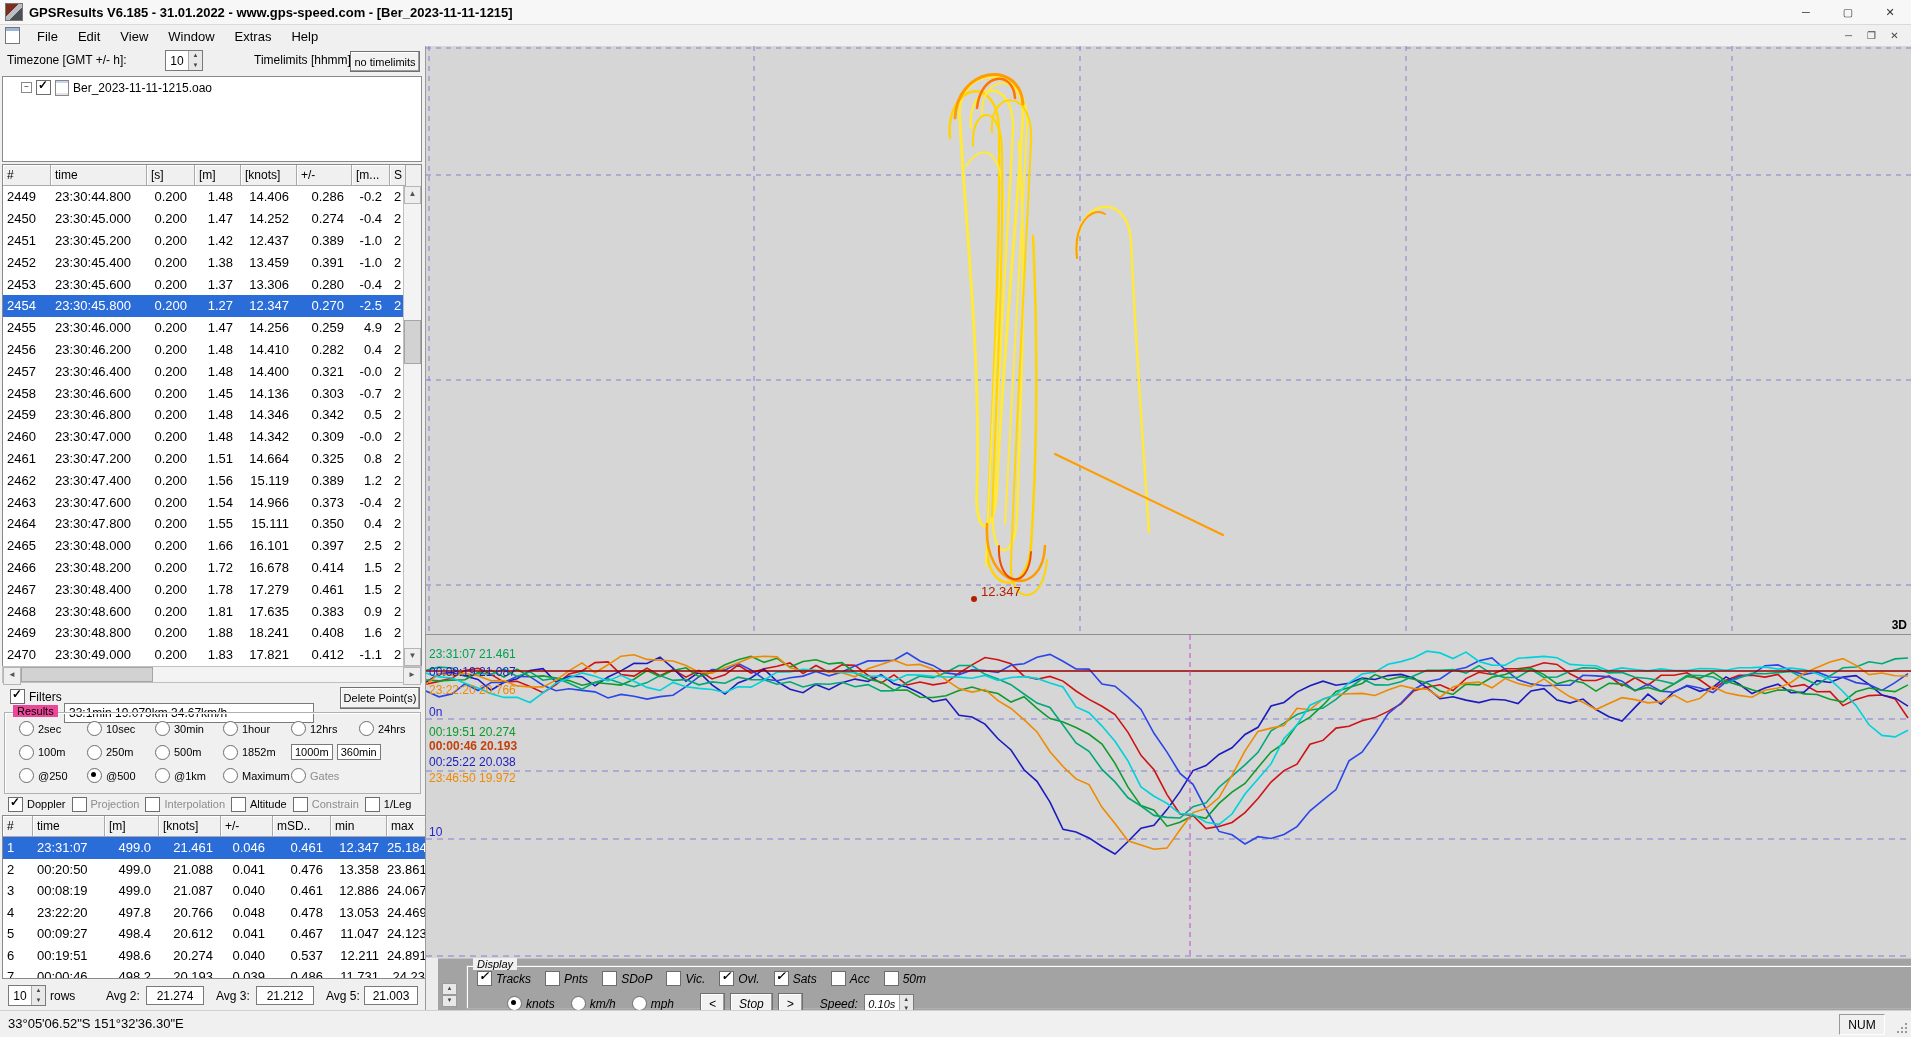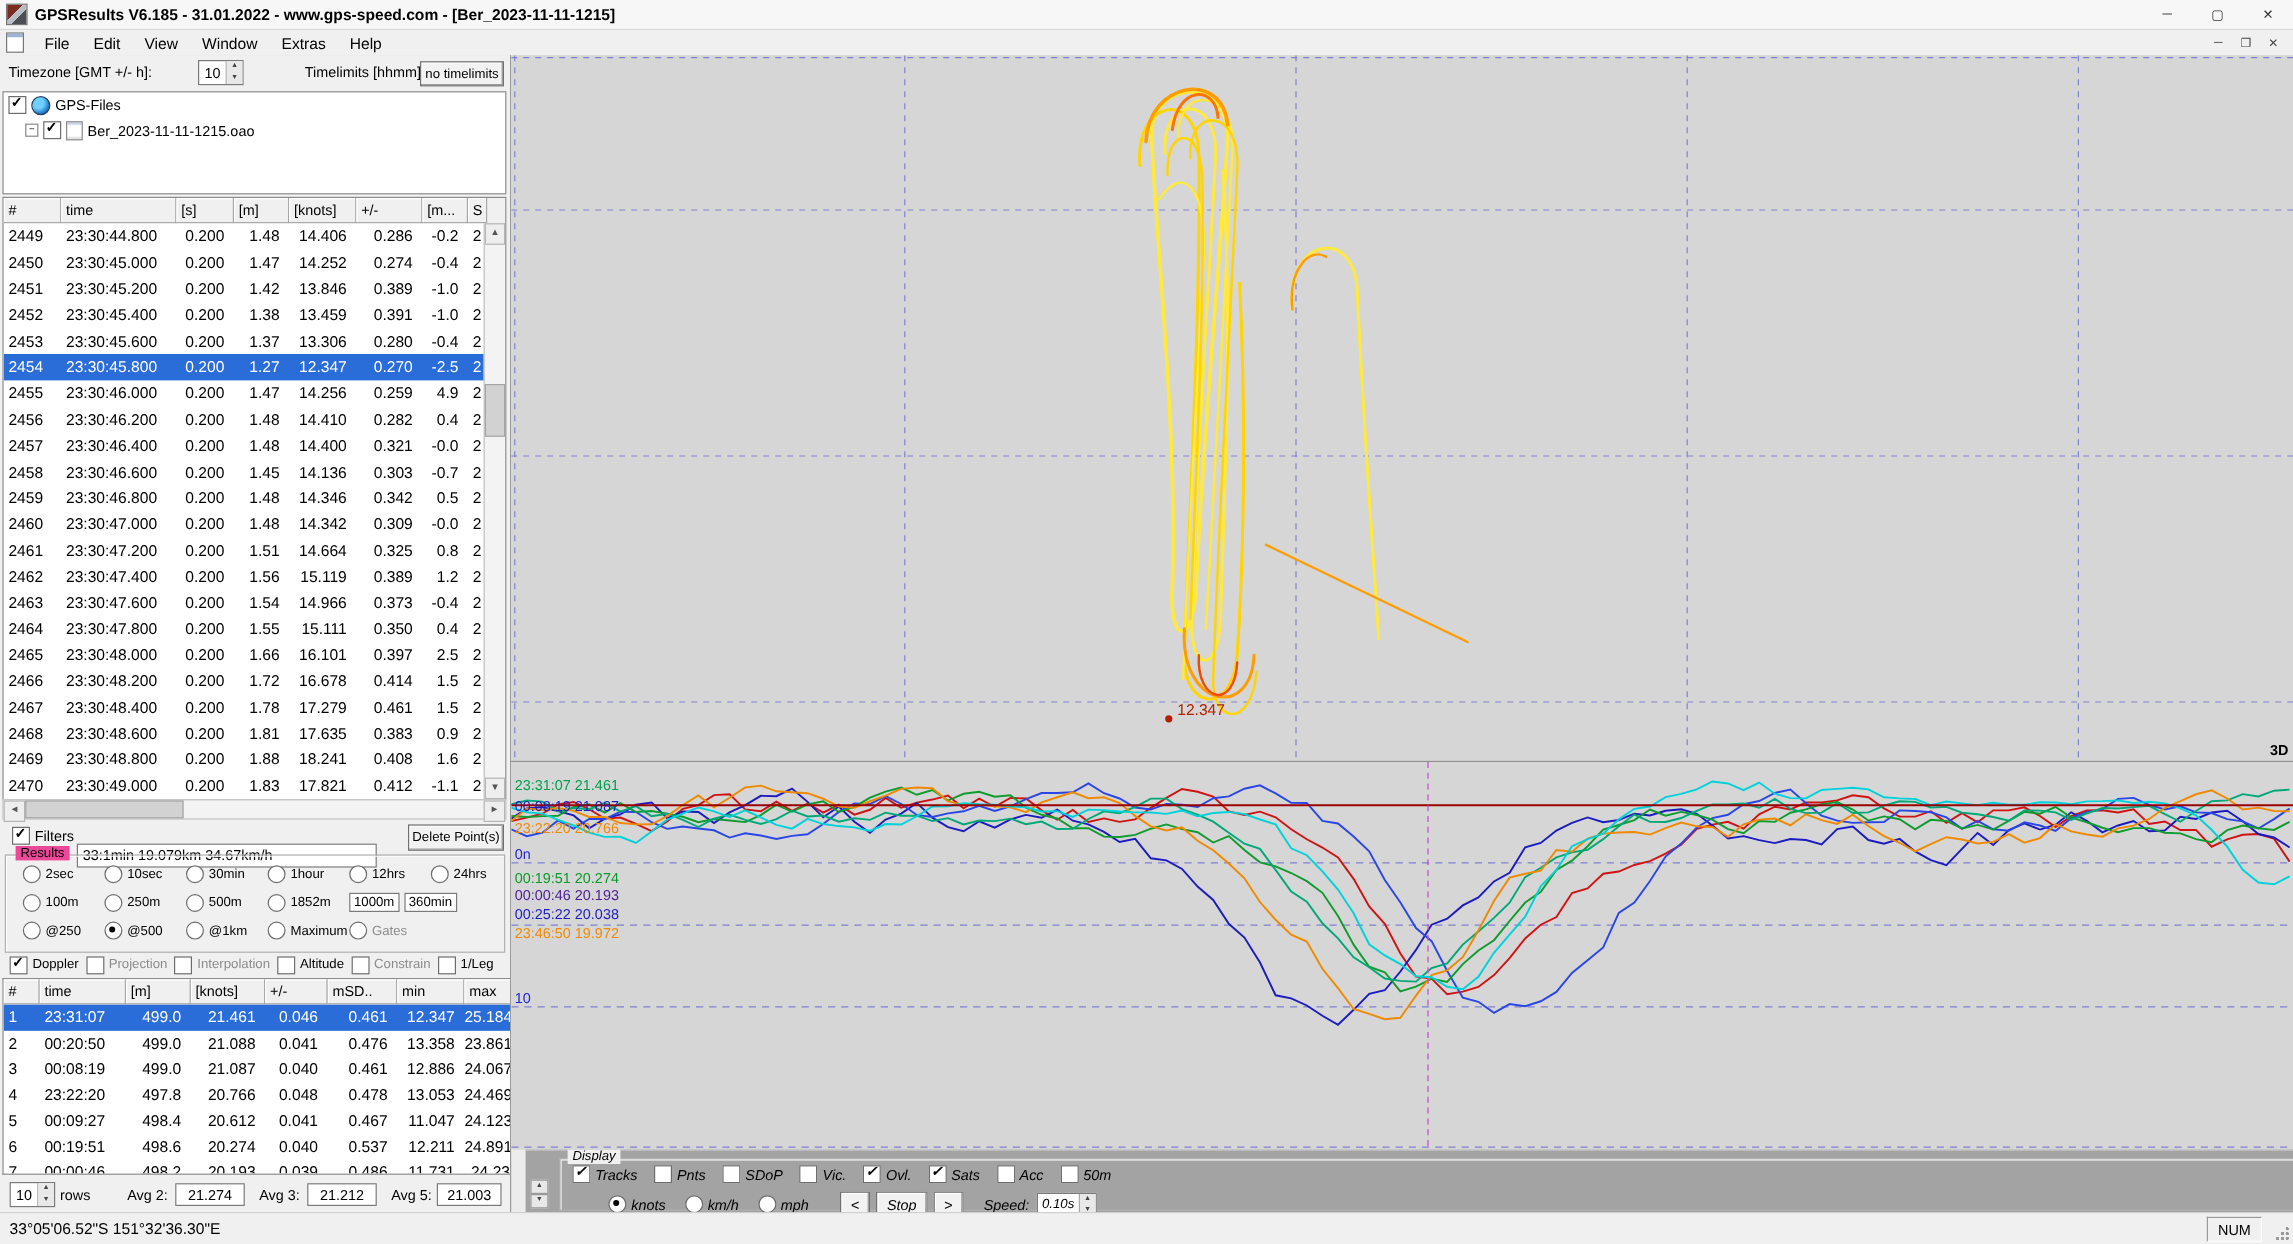--- a/index.html
+++ b/index.html
@@ -193,25 +193,20 @@
         <span class="arrows">
             <span>▲</span>
             <span>▼</span>
           </span>
       </span>
       <span class="lbl" style="left:254px">Timelimits [hhmm]:</span>
       <span class="btn" style="position:absolute;left:350px;top:1px;width:68px;height:19px;font-size:11px">no timelimits</span>
     </div>
 
     <div class="treebox">
-      <div class="tree-row" style="padding-left:4px">
-        <span class="cb checked"></span>
-        <span class="globe"></span>
-        <span>GPS-Files</span>
-      </div>
       <div class="tree-row" style="padding-left:18px">
         <span class="expander">−</span>
         <span class="cb checked"></span>
         <span class="doc"></span>
         <span>Ber_2023-11-11-1215.oao</span>
       </div>
     </div>
 
     <div class="ttable">
       <div class="thead">
@@ -243,21 +238,21 @@
             <span class="tc tc4 num">14.252</span>
             <span class="tc tc5 num">0.274</span>
             <span class="tc tc6 num">-0.4</span>
             <span class="tc tc7">2</span>
           </div>
           <div class="trow">
             <span class="tc tc0">2451</span>
             <span class="tc tc1">23:30:45.200</span>
             <span class="tc tc2 num">0.200</span>
             <span class="tc tc3 num">1.42</span>
-            <span class="tc tc4 num">13.846</span>
+            <span class="tc tc4 num">12.437</span>
             <span class="tc tc5 num">0.389</span>
             <span class="tc tc6 num">-1.0</span>
             <span class="tc tc7">2</span>
           </div>
           <div class="trow">
             <span class="tc tc0">2452</span>
             <span class="tc tc1">23:30:45.400</span>
             <span class="tc tc2 num">0.200</span>
             <span class="tc tc3 num">1.38</span>
             <span class="tc tc4 num">13.459</span>
@@ -716,21 +711,21 @@
           <path d="M0,49.2 L13,38.8 L26,40.1 L39,38.4 L52,40.7 L65,45.8 L78,45.7 L91,50.9 L104,52.0 L117,51.9 L130,45.1 L143,35.9 L156,27.9 L169,37.8 L182,29.8 L195,21.2 L208,19.7 L221,24.4 L234,25.2 L247,26.0 L260,30.6 L273,37.2 L286,38.1 L299,32.7 L312,28.1 L325,22.4 L338,21.3 L351,21.9 L364,32.8 L377,35.7 L390,35.5 L403,37.0 L416,37.7 L429,41.8 L442,33.7 L455,29.4 L468,25.2 L481,30.2 L494,29.4 L507,34.2 L520,44.9 L533,53.6 L546,57.1 L559,54.5 L572,65.7 L585,73.5 L598,84.6 L611,96.9 L624,116.7 L637,131.5 L650,143.9 L663,149.6 L676,172.3 L689,188.5 L702,205.8 L715,209.9 L728,214.3 L741,213.1 L754,194.7 L767,177.6 L780,173.6 L793,162.6 L806,140.4 L819,115.9 L832,96.4 L845,93.1 L858,90.5 L871,73.3 L884,74.7 L897,63.9 L910,59.7 L923,58.7 L936,58.4 L949,60.5 L962,55.1 L975,50.5 L988,53.6 L1001,54.1 L1014,62.4 L1027,51.9 L1040,48.0 L1053,47.1 L1066,52.8 L1079,43.6 L1092,48.5 L1105,51.6 L1118,43.9 L1131,53.3 L1144,61.8 L1157,67.3 L1170,74.5 L1183,68.5 L1196,62.7 L1209,64.6 L1222,67.9 L1235,66.6 L1248,60.1 L1261,67.2 L1274,63.4 L1287,51.8 L1300,57.8 L1313,60.4 L1326,62.2 L1339,55.3 L1352,53.0 L1365,47.5 L1378,38.2 L1391,32.6 L1404,26.9 L1417,23.6 L1430,30.4 L1443,39.6 L1456,38.0 L1469,40.8 L1482,41.0" stroke="#ef8a00" stroke-width="1.6" fill="none"></path>
           <path d="M0,38.1 L13,41.9 L26,43.0 L39,48.3 L52,52.9 L65,58.8 L78,62.4 L91,62.3 L104,67.5 L117,57.9 L130,48.1 L143,43.1 L156,37.9 L169,41.2 L182,45.9 L195,40.3 L208,46.2 L221,52.4 L234,55.5 L247,47.4 L260,51.7 L273,53.4 L286,54.5 L299,57.5 L312,51.7 L325,52.1 L338,45.2 L351,37.1 L364,36.9 L377,34.4 L390,35.2 L403,35.5 L416,37.1 L429,37.7 L442,41.2 L455,41.0 L468,45.8 L481,39.7 L494,40.1 L507,41.2 L520,42.0 L533,42.1 L546,43.2 L559,40.4 L572,45.3 L585,42.5 L598,41.6 L611,43.4 L624,47.9 L637,52.0 L650,71.9 L663,77.7 L676,91.1 L689,106.3 L702,126.0 L715,151.9 L728,161.2 L741,168.4 L754,178.6 L767,179.4 L780,187.3 L793,189.4 L806,179.0 L819,159.0 L832,143.9 L845,128.9 L858,103.5 L871,90.0 L884,70.2 L897,64.3 L910,59.7 L923,47.8 L936,39.0 L949,37.1 L962,29.3 L975,26.6 L988,22.8 L1001,16.2 L1014,17.9 L1027,23.5 L1040,17.1 L1053,26.4 L1066,30.1 L1079,30.3 L1092,23.3 L1105,22.4 L1118,21.4 L1131,22.8 L1144,29.4 L1157,30.3 L1170,30.8 L1183,35.9 L1196,32.9 L1209,34.5 L1222,35.9 L1235,33.9 L1248,35.5 L1261,35.5 L1274,33.5 L1287,33.8 L1300,35.2 L1313,32.8 L1326,32.6 L1339,32.0 L1352,34.1 L1365,33.1 L1378,34.5 L1391,38.7 L1404,44.4 L1417,56.5 L1430,70.6 L1443,89.8 L1456,100.4 L1469,101.9 L1482,95.3" stroke="#00d2da" stroke-width="1.6" fill="none"></path>
           <line x1="0" y1="36" x2="1486" y2="36" stroke="#9a0000" stroke-width="1.6"></line>
           <line x1="764" y1="0" x2="764" y2="324" stroke="#cc44cc" stroke-dasharray="5 4"></line>
         </svg>
       <div class="graph-labels" id="graph-labels">
           <span style="color: rgb(0, 160, 80); top: 12px;">23:31:07 21.461</span>
           <span style="color: rgb(28, 28, 194); top: 30px;">00:08:19 21.087</span>
           <span style="color: rgb(239, 138, 0); top: 48px;">23:22:20 20.766</span>
           <span style="color: rgb(10, 154, 40); top: 90px;">00:19:51 20.274</span>
-          <span style="color: #4c1d95; top: 104px;">00:00:46 20.193</span>
+          <span style="color: #c2410c; top: 104px; font-weight: bold;">00:00:46 20.193</span>
           <span style="color: rgb(28, 28, 194); top: 120px;">00:25:22 20.038</span>
           <span style="color: rgb(239, 138, 0); top: 136px;">23:46:50 19.972</span>
           <span style="color: rgb(36, 36, 208); top: 70px;">0n</span>
           <span style="color: rgb(36, 36, 208); top: 190px;">10</span>
         </div>
     </div>
 
     <div class="displaypanel">
       <div class="tinyspin">
         <span>▲</span>

